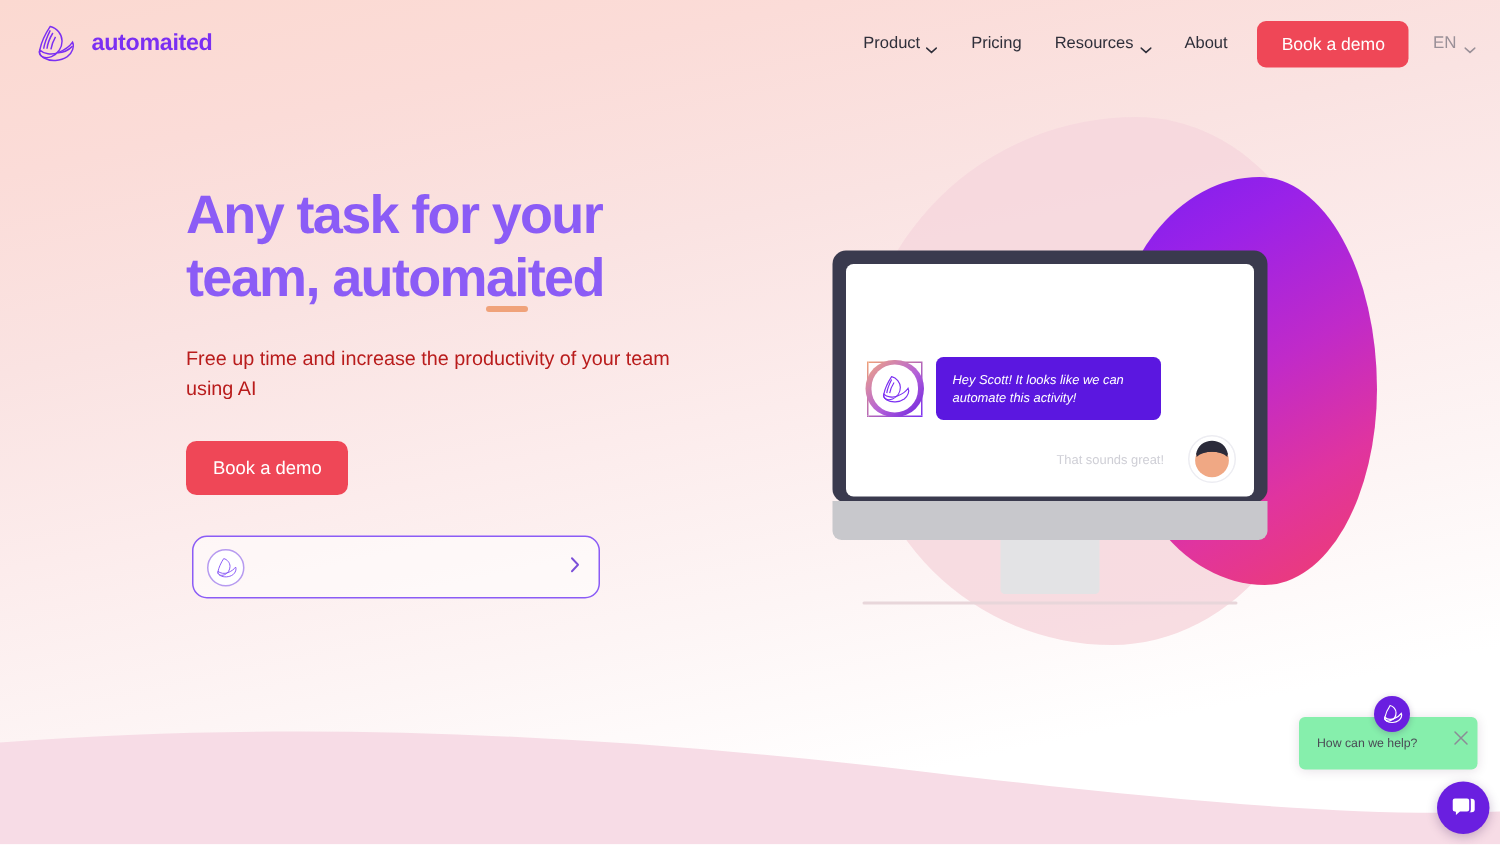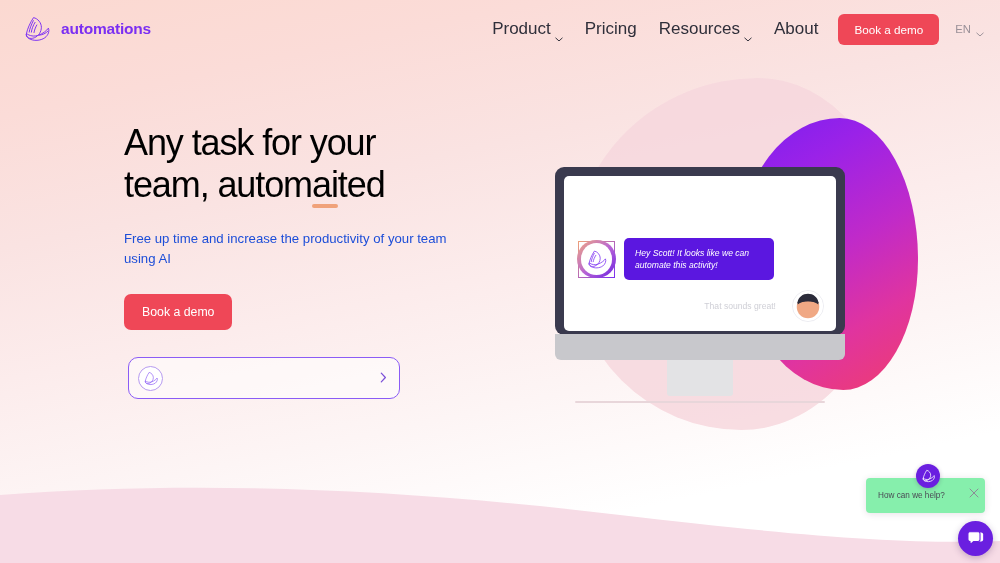--- a/index.html
+++ b/index.html
@@ -42,47 +42,47 @@
     display: flex; align-items: center; z-index: 20;
   }
   .logo { display: flex; align-items: center; gap: 9px; margin-left: 22px; cursor: pointer; }
   .logo-mark { width: 30px; height: 28px; }
   .logo-text {
     font-size: 15.5px; font-weight: bold; color: #7b2ff2; letter-spacing: -0.2px;
   }
   .nav { margin-left: auto; display: flex; align-items: center; gap: 0; margin-right: 16px; }
   .nav-item {
     display: flex; align-items: center; gap: 4px;
-    font-size: 17px; color: #2f2f3a; padding: 6px 11px; cursor: pointer;
+    font-size: 11px; color: #2f2f3a; padding: 6px 11px; cursor: pointer;
     white-space: nowrap;
   }
   .chev { width: 8px; height: 5px; display: inline-block; }
   .btn-demo-nav {
     background: #ef4757; color: #fff; font-size: 11.7px;
     padding: 9px 16px; border: none; border-radius: 6px; cursor: pointer;
     margin-left: 9px; white-space: nowrap;
   }
   .lang {
     display: flex; align-items: center; gap: 5px; font-size: 11.3px;
     color: #9a9098; margin-left: 16px; cursor: pointer;
   }
 
   
   .hero-left { position: absolute; left: 124px; top: 122px; width: 380px; z-index: 10; }
   .headline {
-    font-size: 36px; line-height: 42px; font-weight: normal;
-    color: #000000; letter-spacing: -1.1px;
+    font-size: 36px; line-height: 42px; font-weight: bold;
+    color: #8b5cf6; letter-spacing: -1.1px;
   }
   .hl-underline { position: relative; display: inline-block; }
   .hl-underline::after {
     content: ""; position: absolute; left: 0; right: 0; bottom: -2px;
     height: 4px; background: #f0a27a; border-radius: 2px;
   }
   .subhead {
-    margin-top: 23px; font-size: 13.2px; line-height: 20px; color: #1d4ed8;
+    margin-top: 23px; font-size: 13.2px; line-height: 20px; color: #b91c1c;
     max-width: 330px;
   }
   .btn-demo-hero {
     margin-top: 25px; background: #ef4757; color: #fff; font-size: 12.3px;
     padding: 11px 18px; border: none; border-radius: 7px; cursor: pointer;
   }
   .ai-card {
     margin-top: 27px; width: 272px; height: 42px;
     border: 1.4px solid #8b5cf6; border-radius: 10px;
     background: rgba(255,255,255,.55);
@@ -203,21 +203,21 @@
         <g fill="none" stroke="#7b2ff2" stroke-width="1.1">
           <path d="M13 3 C 9 9, 6 16, 5 21 C 4 26, 9 28, 14 26 C 19 24, 22 19, 22 14 C 22 9, 18 4, 13 3 Z"></path>
           <path d="M13 6 C 10.5 11, 8.5 16, 8 20"></path>
           <path d="M15 8 C 12.5 12, 11 16, 10.5 20"></path>
           <path d="M17 11 C 15 14.5, 14 17.5, 13.5 20.5"></path>
           <path d="M5 21 C 8 24, 14 25, 19 23 C 24 21, 28 18, 30 15 C 31.5 18, 30 23, 26 26 C 21 29.5, 13 30, 8 27 C 5 25, 4 23, 5 21 Z"></path>
           <path d="M19 23 C 23 23, 27 21, 30 18"></path>
         </g>
       </svg>
     </span>
-    <span class="logo-text">automations</span>
+    <span class="logo-text">automaited</span>
   </div>
 
   <div class="nav">
     <div class="nav-item">
       <span>Product</span>
       <span class="chev">
         <svg viewBox="0 0 10 6" width="8" height="5">
             <path d="M1 1.2 L5 4.8 L9 1.2" stroke="#2f2f3a" stroke-width="1.2" fill="none" stroke-linecap="round"></path>
           </svg>
       </span>

